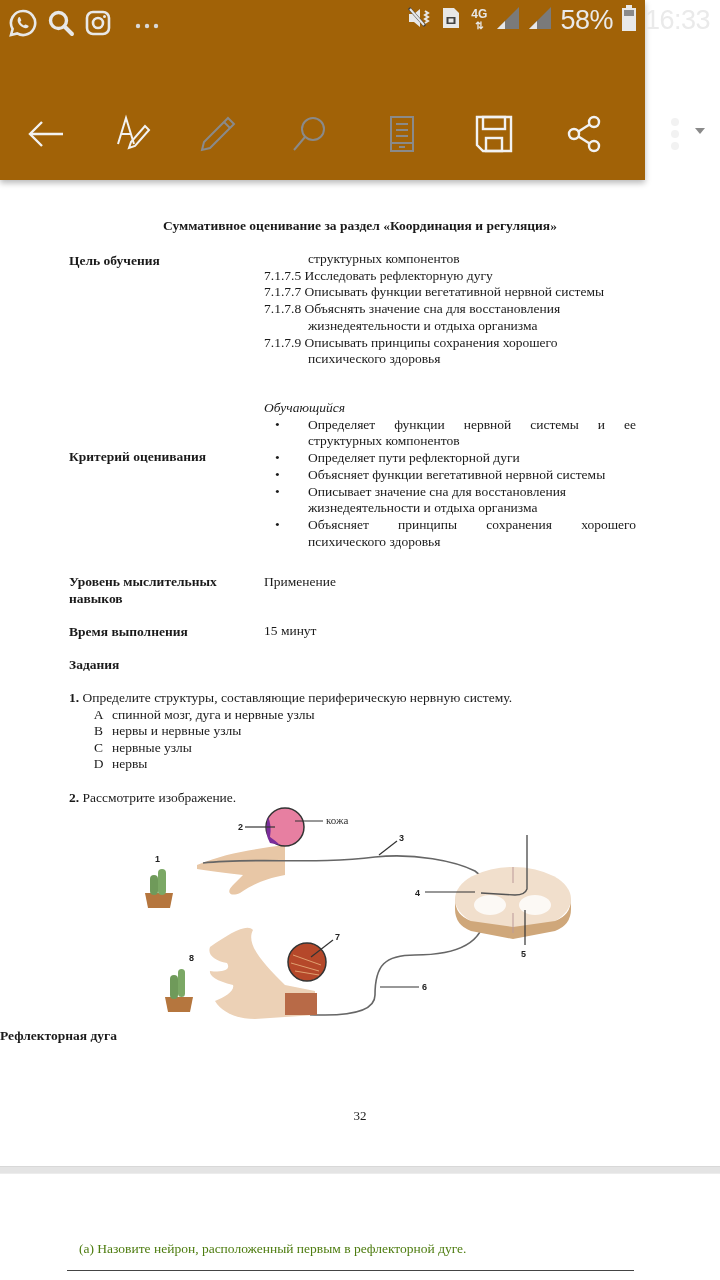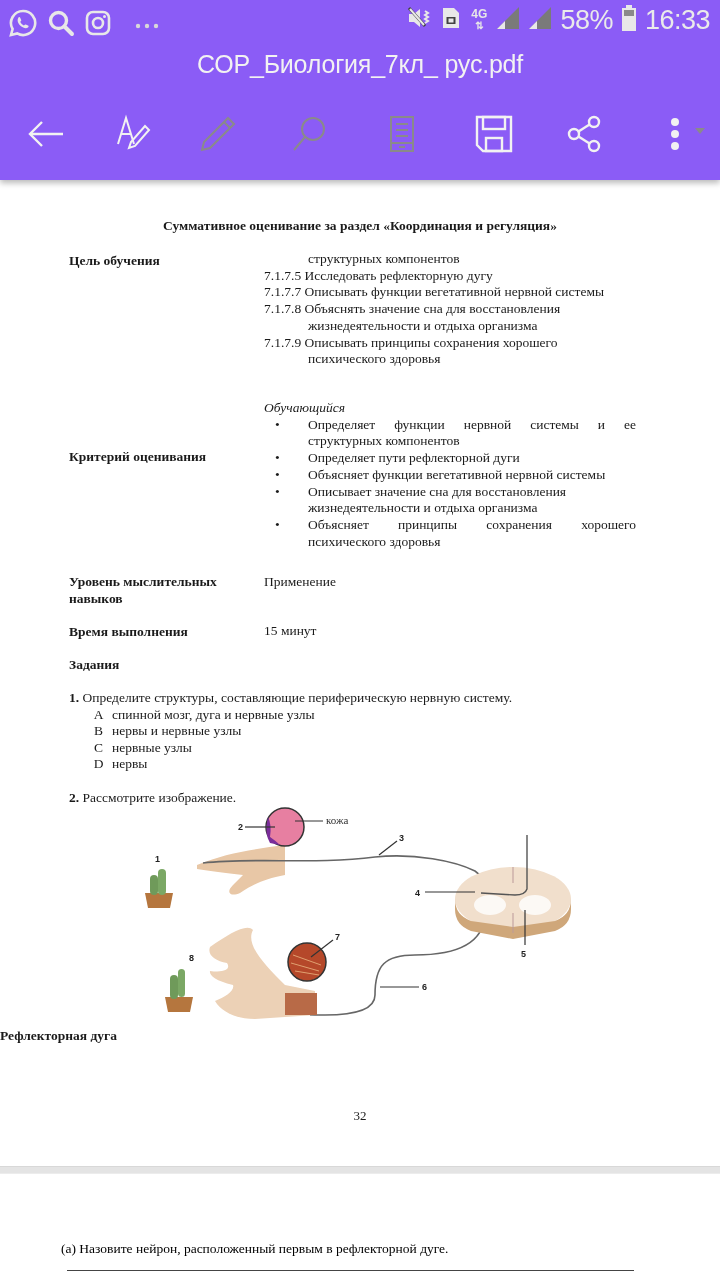--- a/index.html
+++ b/index.html
@@ -3,22 +3,22 @@
 <meta charset="utf-8">
 <style>
   html, body { margin:0; padding:0; }
   body {
     width:720px; height:1280px; overflow:hidden; position:relative;
     background:#ffffff;
     font-family:"Liberation Sans", sans-serif;
   }
   
   .appbar {
-    position:absolute; left:0; top:0; width:720px; height:180px;
-    background:#8b5cf6;
+    position:absolute; left:0; top:0; width:645px; height:180px;
+    background:#a16207;
     box-shadow:0 3px 6px rgba(0,0,0,0.28);
     z-index:5;
   }
   .status {
     position:absolute; left:0; top:0; width:720px; height:48px;
     color:#e8e8e8;
   }
   .status .left { position:absolute; left:8px; top:8px; display:flex; gap:8px; align-items:center; }
   .status .right { position:absolute; right:10px; top:4px; display:flex; align-items:center; gap:8px; }
   .status .pct, .status .time {
@@ -55,21 +55,21 @@
   .opts { padding-left:16px; }
   .opt { display:flex; }
   .opt .letter { width:27px; }
   .figure { position:absolute; left:135px; top:625px; width:440px; height:220px; }
   .fig-caption { position:absolute; left:0; top:848px; width:720px; text-align:left; font-weight:bold; font-size:13.5px; }
   .page-num { position:absolute; left:0; top:928px; width:720px; text-align:center; font-size:13px; }
   .page-sep {
     position:absolute; left:0; top:1166px; width:720px; height:6px;
     background:#e4e4e4; border-top:1px solid #d8d8d8; border-bottom:1px solid #ececec;
   }
-  .q2a { position:absolute; left:61px; top:1241px; font-family:"Liberation Serif", serif; font-size:13.5px; color:#000000; }
+  .q2a { position:absolute; left:79px; top:1241px; font-family:"Liberation Serif", serif; font-size:13.5px; color:#4d7c0f; }
   .answer-line { position:absolute; left:67px; top:1270px; width:567px; height:0; border-top:1px solid #444; }
 </style>
 </head>
 <body>
 
 <div class="appbar">
   <div class="status">
     <div class="left">
       <span>
         <svg width="30" height="30" viewBox="0 0 30 30">
@@ -134,21 +134,20 @@
         <svg width="16" height="28" viewBox="0 0 16 28">
             <rect x="5" y="1" width="6" height="3" fill="#e8e8e8"></rect>
             <rect x="1" y="4" width="14" height="23" fill="#e8e8e8"></rect>
             <rect x="3" y="6" width="10" height="6" fill="#8a8a8a"></rect>
           </svg>
       </span>
       <span class="time">16:33</span>
     </div>
   </div>
 
-  <div class="doc-title">СОР_Биология_7кл_ рус.pdf</div>
 
   <div class="toolbar">
     <div class="tb-btn" style="left:14px;">
       <svg width="40" height="30" viewBox="0 0 40 30">
           <line x1="4" y1="15" x2="37" y2="15" stroke="#f2f2f2" stroke-width="2.4"></line>
           <polyline points="16,3 4,15 16,27" fill="none" stroke="#f2f2f2" stroke-width="2.4"></polyline>
         </svg>
     </div>
     <div class="tb-btn" style="left:102px;">
       <svg width="40" height="40" viewBox="0 0 40 40">

